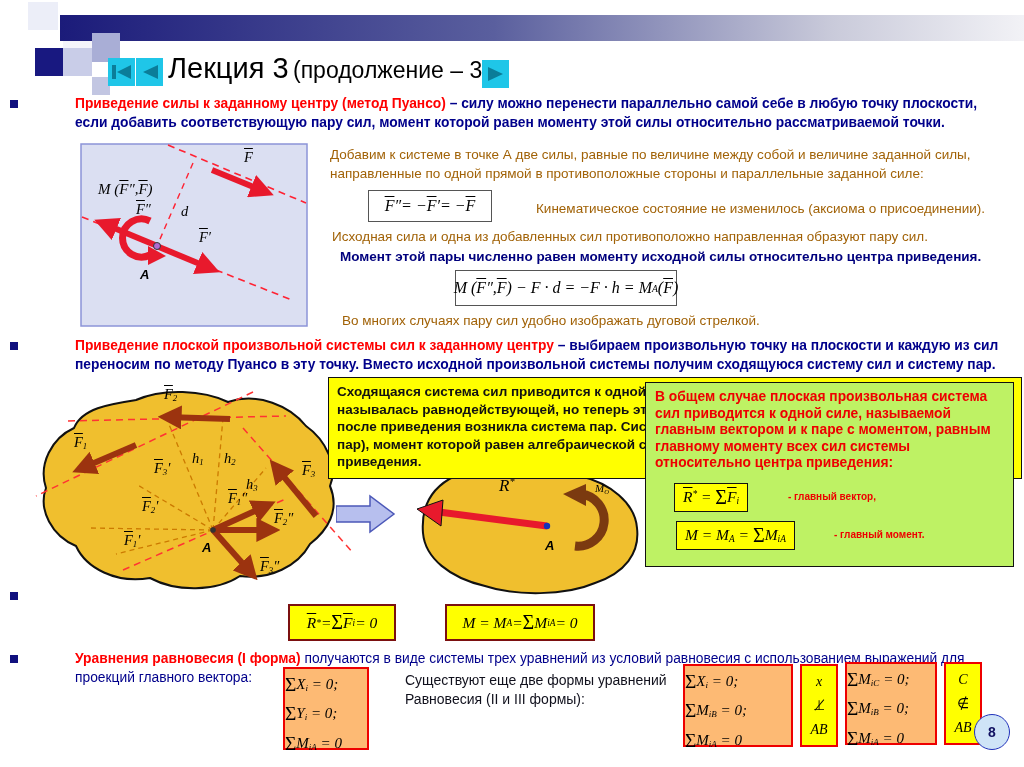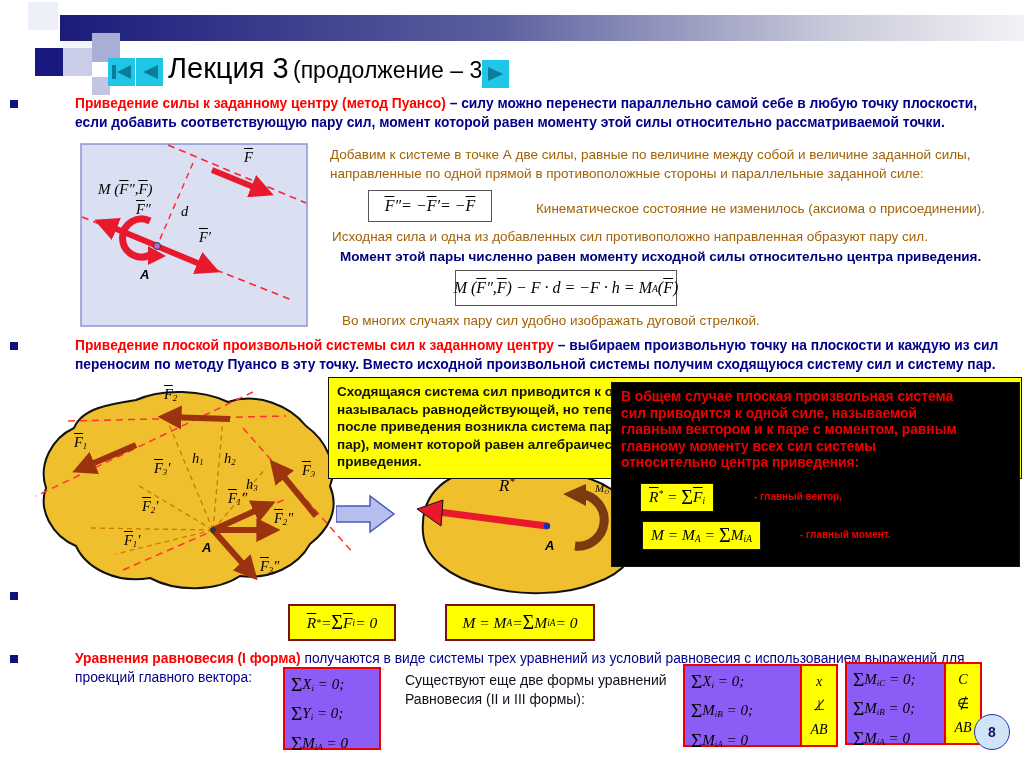--- a/index.html
+++ b/index.html
@@ -21,31 +21,31 @@
   .para{position:absolute;font-size:13.5px;line-height:19px;color:#a16207;}
   .navybold{color:#00007d;font-weight:bold;}
   
   .formula{font-family:"Liberation Serif",serif;font-style:italic;color:#000;white-space:nowrap;}
   .tk-bar{text-decoration:overline;}
   .tk-sub{font-size:.6em;vertical-align:-0.25em;}
   .tk-sup{font-size:.6em;vertical-align:0.55em;}
   .tk-sum{font-style:normal;font-size:1.3em;vertical-align:-0.1em;}
   .fbox{position:absolute;background:#fff;border:1.5px solid #555;display:flex;align-items:center;justify-content:center;}
   .eqbox{position:absolute;background:#ffff00;border:2px solid #7b1010;display:flex;align-items:center;justify-content:center;font-size:15.5px;}
-  .redbox{position:absolute;background:#8b5cf6;border:2.5px solid #ee0000;padding:3px 6px;}
+  .redbox{position:absolute;background:#fdba74;border:2.5px solid #ee0000;padding:3px 0;}
   .redbox .formula{display:block;font-size:15px;line-height:25px;}
   .sidebox{position:absolute;background:#ffff00;border:2.5px solid #ee0000;display:flex;flex-direction:column;justify-content:space-between;padding:4px 2px;text-align:center;}
   .sidebox .formula{font-size:14px;line-height:23px;}
   
   .flabel{position:absolute;font-size:14.5px;}
   .alabel{position:absolute;font-family:"Liberation Sans",sans-serif;font-weight:bold;font-style:italic;font-size:13px;color:#000;}
   
   #ybox1{position:absolute;left:328px;top:377px;width:692px;height:100px;background:#ffff00;border:1.5px solid #111;z-index:2;overflow:hidden;}
   #ybox1 .inner{position:absolute;left:8px;top:5px;width:660px;font-size:13.5px;font-weight:bold;color:#111;line-height:17.5px;white-space:pre-line;}
-  #whitebox{position:absolute;left:611px;top:382px;width:367px;height:183px;background:#000000;border:1.5px solid #111;z-index:3;padding-left:40px;}
+  #whitebox{position:absolute;left:645px;top:382px;width:367px;height:183px;background:#bef264;border:1.5px solid #111;z-index:3;}
   #whitebox .wtext{position:absolute;left:9px;top:6px;width:348px;font-size:13.8px;font-weight:bold;color:#ee0000;line-height:16.5px;}
   .wlabel{position:absolute;font-size:10px;font-weight:bold;color:#ee0000;white-space:nowrap;}
   .wfbox{position:absolute;background:#ffff00;border:1.5px solid #111;padding:2px 8px;font-size:15.5px;}
   
   #pagenum{position:absolute;left:974px;top:714px;width:34px;height:34px;border-radius:50%;
            background:#cfe4f7;border:1.5px solid #2233bb;display:flex;align-items:center;justify-content:center;
            color:#101060;font-weight:bold;font-size:14px;}
   .fig{position:absolute;}
   svg{display:block;}
 </style>

